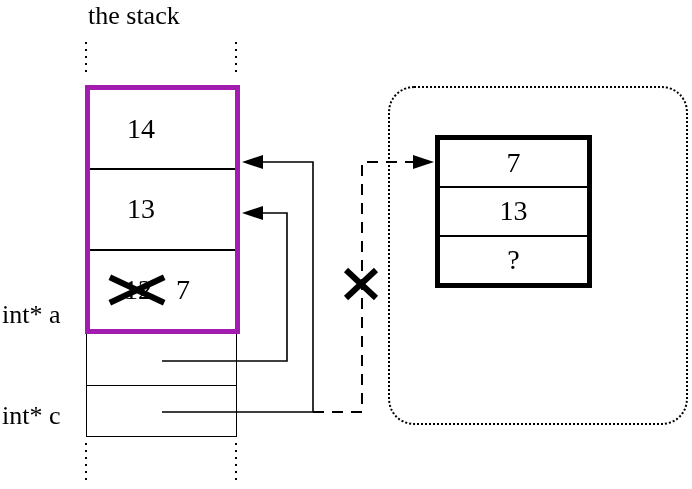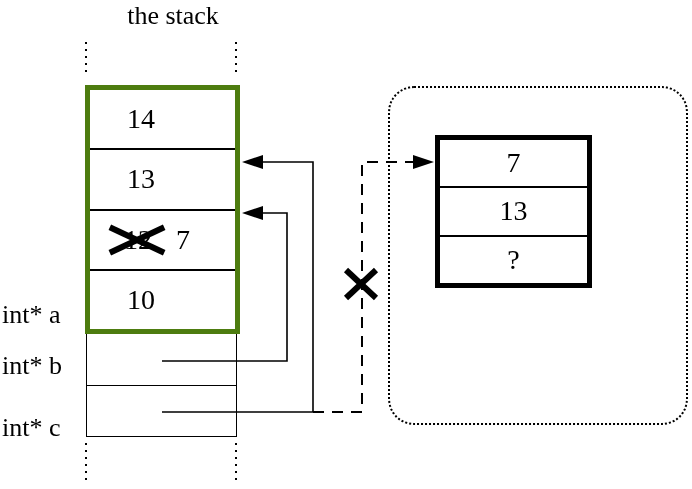--- a/index.html
+++ b/index.html
@@ -14,32 +14,32 @@
     background: #ffffff;
     font-family: "Liberation Serif", "DejaVu Serif", serif;
     color: #000000;
     overflow: hidden;
   }
   .title {
     position: absolute;
     top: 1px;
     font-size: 26px;
     line-height: 30px;
-    text-align: center;
+    text-align: left;
     white-space: nowrap;
   }
   #title-stack { left: 88px;  width: 170px; }
   #title-heap  { left: 412px; width: 200px; }
 
   
   #stack-box {
     position: absolute;
     left: 85px; top: 85px;
     width: 155px; height: 249px;
-    border: 5px solid #4d7c0f;
+    border: 5px solid #a21caf;
     box-sizing: border-box;
     display: flex;
     flex-direction: column;
   }
   .scell {
     flex: 1;
     display: flex;
     align-items: center;
     justify-content: center;
     font-size: 28px;
@@ -93,21 +93,21 @@
   
   .ptr-label {
     position: absolute;
     left: 2px;
     font-size: 26px;
     line-height: 28px;
     white-space: nowrap;
   }
   #label-a { top: 301px; }
   #label-b { top: 352px; }
-  #label-c { top: 414px; }
+  #label-c { top: 402px; }
 
   
   #heap-region {
     position: absolute;
     left: 388px; top: 86px;
     width: 300px; height: 339px;
     box-sizing: border-box;
     border: 2px dotted #000;
     border-radius: 26px;
   }
@@ -151,32 +151,28 @@
     <div class="scell">
       <span>13</span>
     </div>
     <div class="scell crossed">
       <span class="old-value">
         <span>12</span>
         <span class="cross-mark"></span>
       </span>
       <span class="new-value">7</span>
     </div>
-    <div class="scell">
-      <span>10</span>
-    </div>
   </div>
 
   <div id="stack-ext">
     <div class="ecell"></div>
     <div class="ecell"></div>
   </div>
 
   <div class="ptr-label" id="label-a">int* a</div>
-  <div class="ptr-label" id="label-b">int* b</div>
   <div class="ptr-label" id="label-c">int* c</div>
 
   <div id="heap-region"></div>
   <div id="heap-box">
     <div class="hcell">
       <span>7</span>
     </div>
     <div class="hcell">
       <span>13</span>
     </div>

